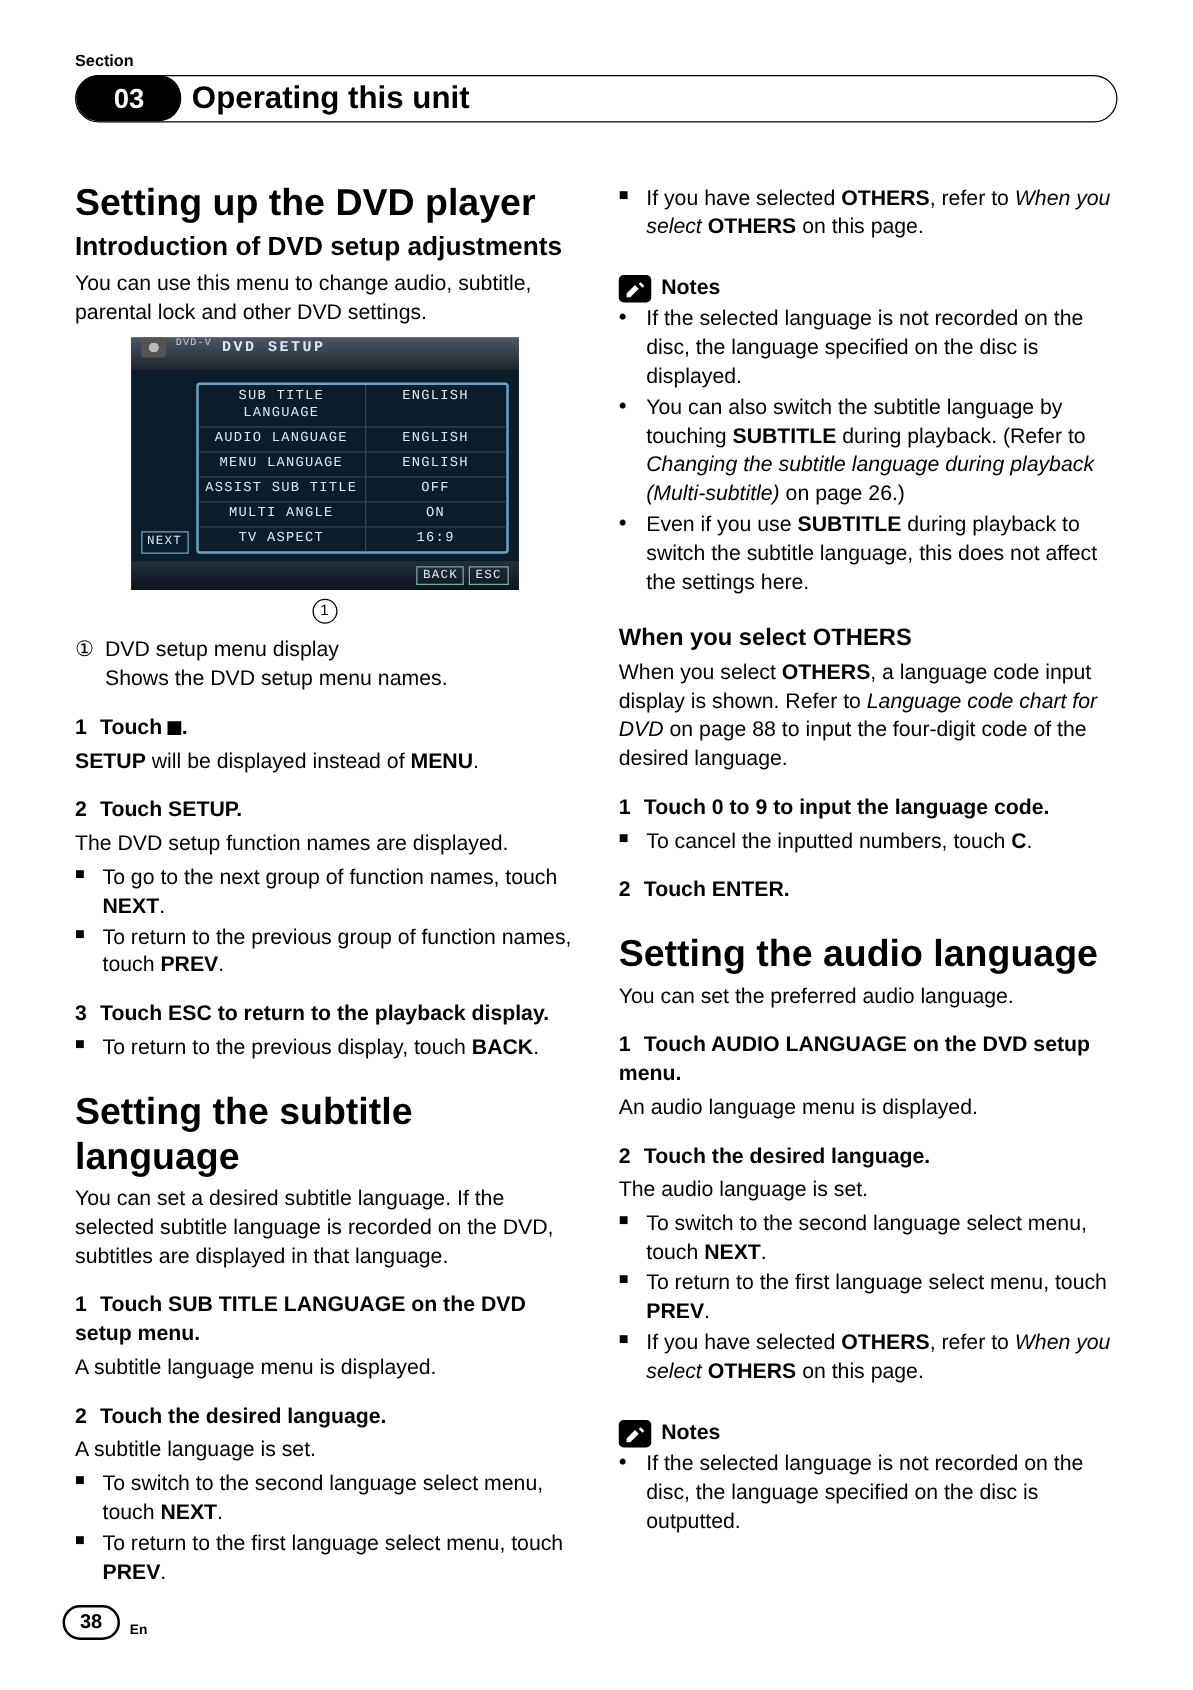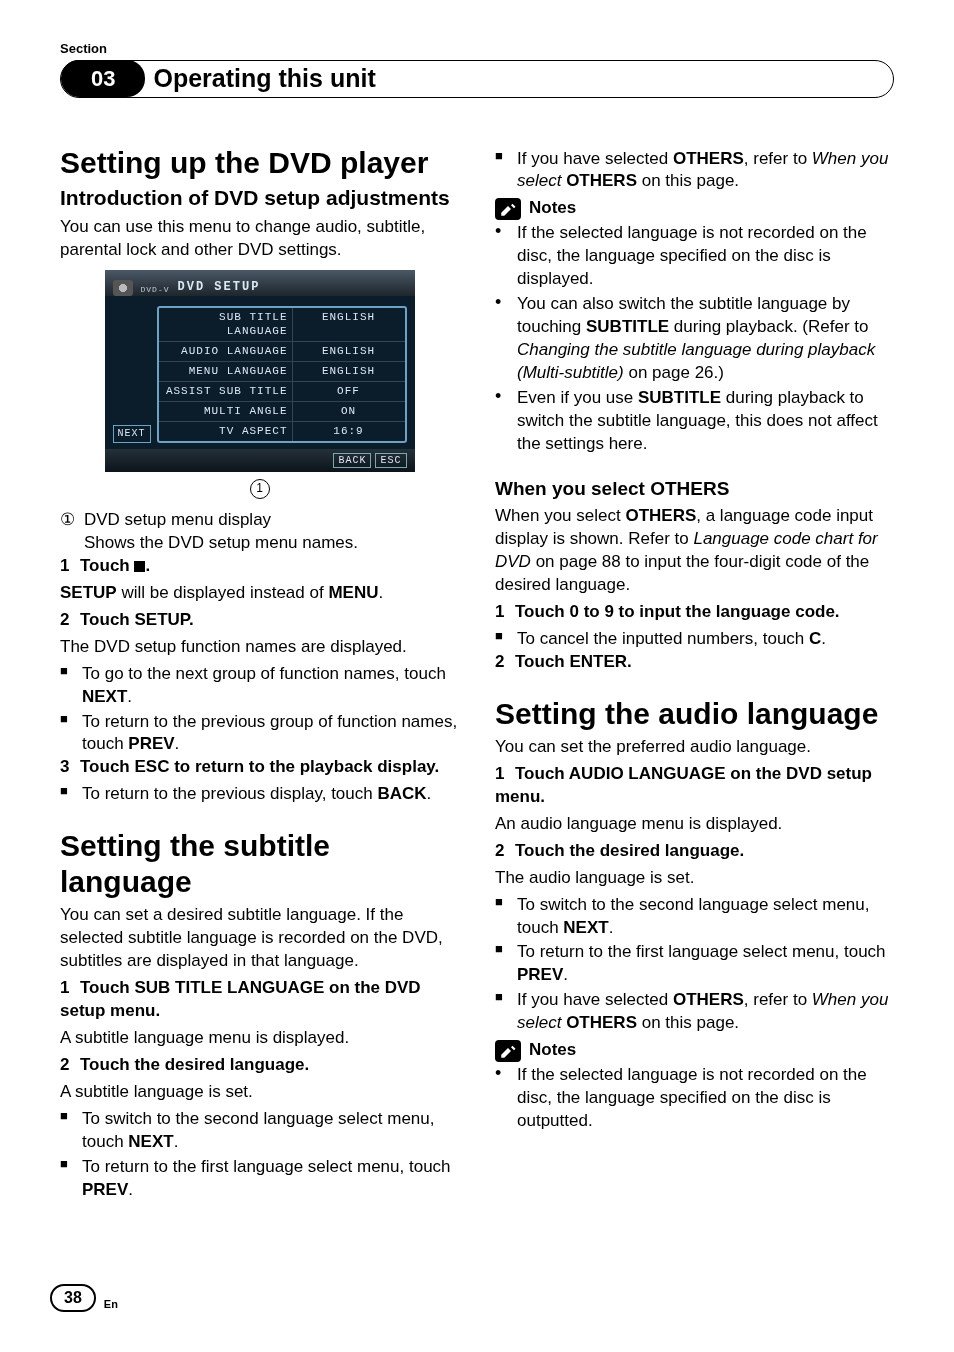--- a/index.html
+++ b/index.html
@@ -6,44 +6,44 @@
 .page{width:954px;height:1352px;position:relative;box-sizing:border-box;padding:40px 60px 0 60px}
 .hdr-sec{font-size:13px;font-weight:bold;margin-bottom:2px}
 .lozenge{background:#000;color:#fff;border-radius:18px;padding:4px 30px;font-weight:bold;font-size:22px;margin-right:8px}
 .hdr-wrap{border:1px solid #000;border-radius:20px;display:flex;align-items:center;height:36px}
 .columns{display:flex;gap:36px;margin-top:48px}
 .col{flex:1;min-width:0}
 h1.title{font-size:30px;font-weight:bold;margin:0 0 6px 0;line-height:1.1}
 h2.sub{font-size:21px;font-weight:bold;margin:0 0 6px 0;line-height:1.2}
 h2.sec{font-size:30px;font-weight:bold;margin:22px 0 4px 0;line-height:1.2}
 p{margin:0 0 4px 0}
-.step-h{font-weight:bold;margin-top:0}
+.step-h{font-weight:bold;margin-top:16px}
 .step-h span.num{display:inline-block;width:20px}
 .b{font-weight:bold}
 .bullet{display:flex;margin-top:2px}
 .bullet .m{width:22px;flex:none}
 .sq{font-size:13px;position:relative;top:-1px}
 .dot{font-size:18px;line-height:1}
 .ital{font-style:italic}
-.notes-row{display:flex;align-items:center;gap:8px;margin-top:4px}
+.notes-row{display:flex;align-items:center;gap:8px;margin-top:26px}
 .note-icon{width:26px;height:22px;background:#000;border-radius:4px;display:flex;align-items:center;justify-content:center}
 .note-icon svg{width:18px;height:18px}
 .pageno{position:absolute;bottom:40px;left:50px;display:flex;align-items:flex-end;gap:8px}
 .pn-oval{border:2px solid #000;border-radius:14px;padding:1px 12px;font-weight:bold;font-size:16px}
 .en{font-size:11px;font-weight:bold}
 
 .shot{width:310px;margin:8px auto 2px auto}
 .shot-outer{background:#1a1a1a;color:#d9e9f4;font-family:"Courier New",monospace;font-size:12px;letter-spacing:1px}
-.shot-top{display:flex;align-items:flex-end;background:linear-gradient(#4a5866,#1e252c);height:26px;padding:0 8px;gap:8px}
+.shot-top{display:flex;align-items:flex-start;background:linear-gradient(#4a5866,#1e252c);height:26px;padding:0 8px;gap:8px}
 .disc{width:20px;height:16px;background:radial-gradient(circle,#bbb 30%,#555 31%);border-radius:3px}
 .shot-body{padding:10px 8px 6px 8px;background:#0b1c2a}
 .tbl{border:2px solid #6ea2c4;border-radius:3px}
 .trow{display:flex;border-top:1px solid #345;font-size:11px}
 .trow:first-child{border-top:none}
-.tlabel{flex:1;text-align:right;padding:2px 4px;border-right:1px solid #345}
+.tlabel{flex:1;text-align:center;padding:2px 4px;border-right:1px solid #345}
 .tval{width:80px;text-align:center;padding:2px 16px}
 .nextbtn{border:1px solid #6ea2c4;font-size:10px;padding:1px 4px;margin-top:4px;display:inline-block}
 .shot-bot{display:flex;justify-content:flex-end;gap:4px;background:linear-gradient(#24303a,#0c141b);padding:4px 8px;font-size:10px}
 .bb{border:1px solid #7aa;padding:0 4px}
 .circ1{text-align:center;margin-top:6px;font-size:14px}
 .circ1 span{display:inline-block;border:1px solid #000;border-radius:50%;width:18px;height:18px;line-height:17px;font-size:12px}
 .li1{display:flex;margin-top:10px}
 .li1 .n{width:24px;flex:none}
 .stopsq{display:inline-block;width:11px;height:11px;background:#000;position:relative;top:1px}
 </style>

